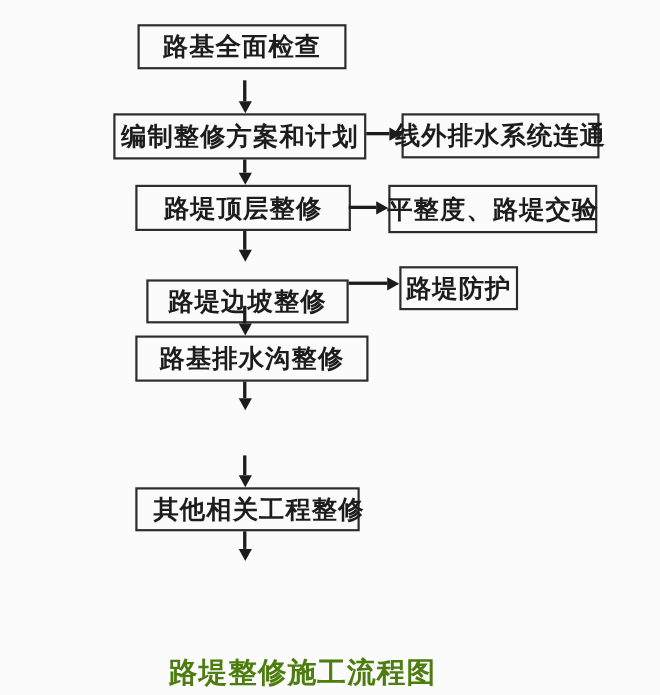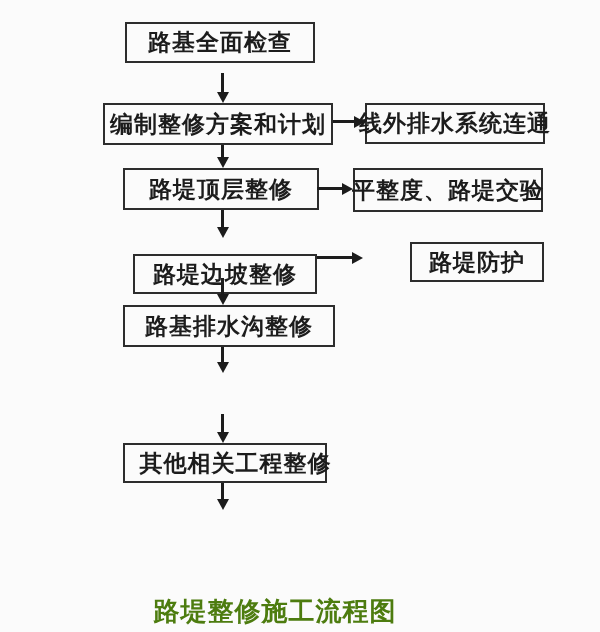--- a/index.html
+++ b/index.html
@@ -78,21 +78,21 @@
   .b2 { left:103px; top:103px; width:230px; height:42px; }
   .b3 { left:123px; top:168px; width:196px; height:42px; }
   .b4 { left:133px; top:238px; width:184px; height:40px;margin-top:16px; }
   .b5 { left:123px; top:305px; width:212px; height:42px; }
   .b6 { left:123px; top:373px; width:212px; height:41px; }
   .b7 { left:123px; top:443px; width:204px; height:40px;padding-left:21px; }
   .b8 { left:155px; top:510px; width:140px; height:39px; }
   
   .s1 { left:365px; top:103px; width:180px; height:41px; }
   .s2 { left:353px; top:168px; width:190px; height:44px; }
-  .s3 { left:363px; top:242px; width:134px; height:40px;margin-left:47px; }
+  .s3 { left:363px; top:242px; width:108px; height:40px; }
   
   .a1 { left:221px; top:73px;  height:19px; }
   .a2 { left:221px; top:145px; height:12px; }
   .a3 { left:221px; top:210px; height:17px; }
   .a4 { left:221px; top:278px; height:16px; }
   .a5 { left:221px; top:347px; height:15px; }
   .a6 { left:221px; top:414px; height:18px; }
   .a7 { left:221px; top:483px; height:16px; }
   
   .h1 { left:333px; top:120px; width:21px; }

